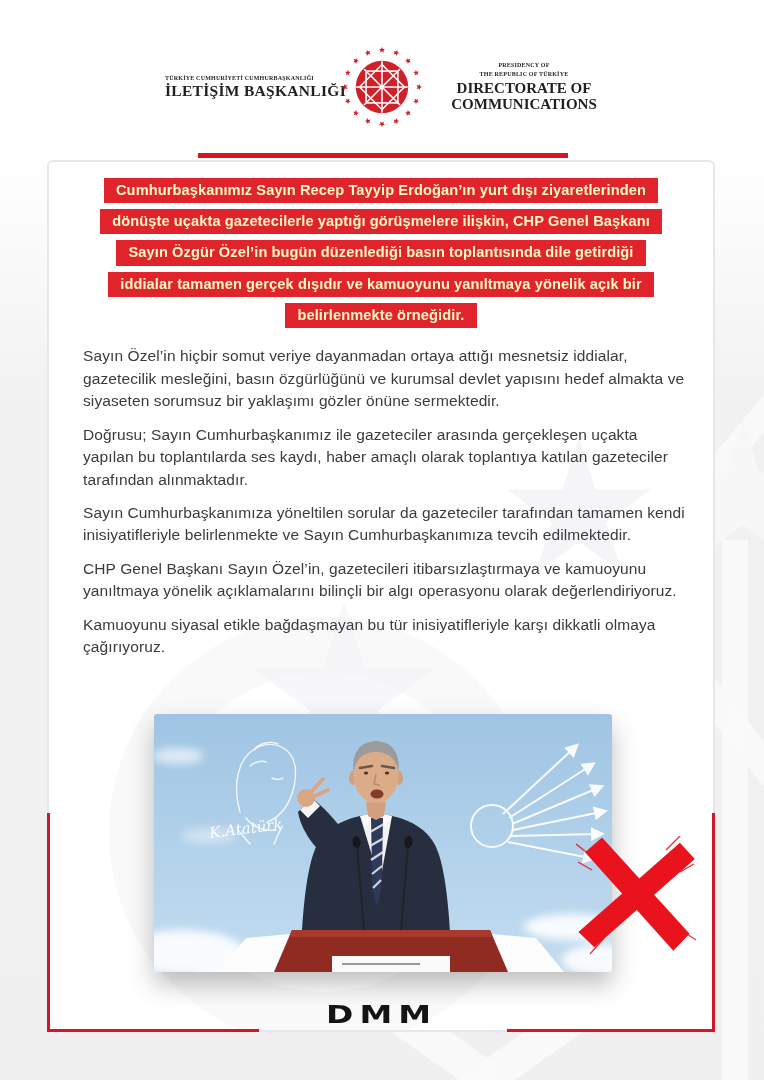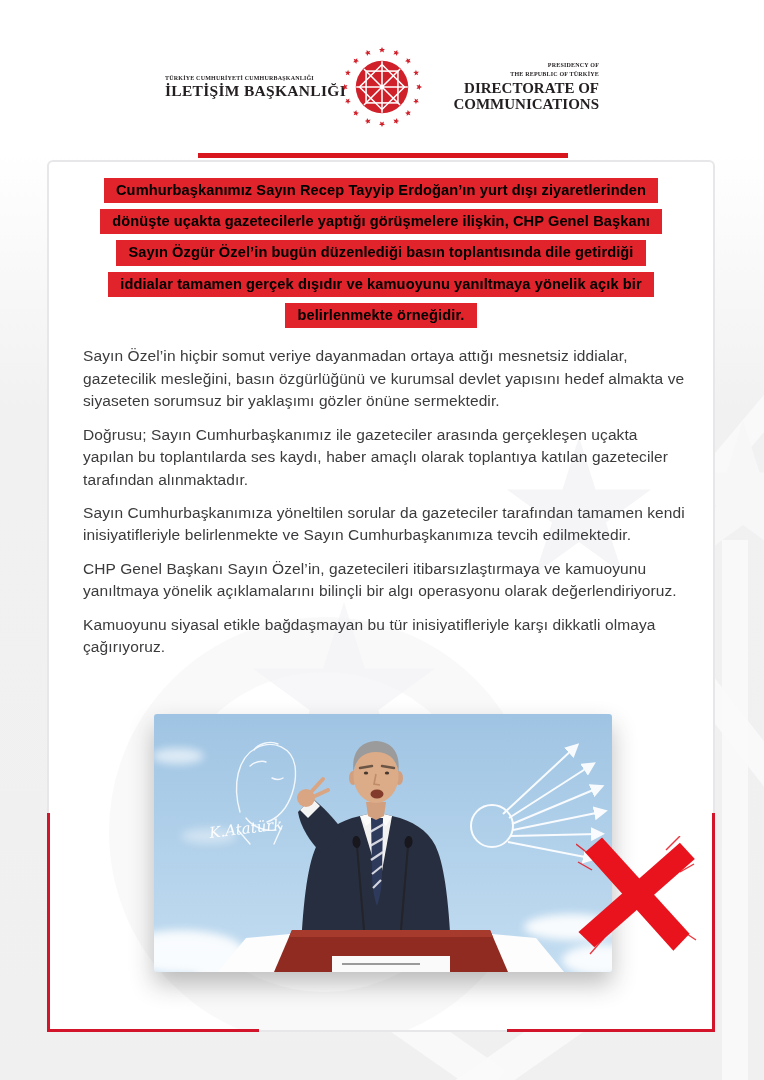--- a/index.html
+++ b/index.html
@@ -13,35 +13,35 @@
   .deco.stripe-d2{left:590px;top:430px;width:300px;height:24px;transform:rotate(-50deg);}
   .deco.stripe-d3{left:250px;top:990px;width:270px;height:34px;transform:rotate(35deg);}
   .deco.stripe-d4{left:440px;top:1000px;width:270px;height:34px;transform:rotate(-35deg);}
   .star{position:absolute;clip-path:polygon(50% 0%,61% 35%,98% 35%,68% 57%,79% 91%,50% 70%,21% 91%,32% 57%,2% 35%,39% 35%);}
   .star.bg1{left:668px;top:420px;width:150px;height:150px;background:#f7f7f8;z-index:0;}
   
   .header{position:absolute;top:44px;left:0;right:0;display:flex;justify-content:center;align-items:center;gap:24px;z-index:3;}
   .logo-left{width:150px;text-align:left;color:#231f20;}
   .logo-left .small{font-family:"Liberation Serif",serif;font-weight:bold;font-size:6px;letter-spacing:.2px;white-space:nowrap;}
   .logo-left .big{font-family:"Liberation Serif",serif;font-weight:bold;font-size:15.5px;letter-spacing:.3px;white-space:nowrap;margin-top:1px;}
-  .logo-right{width:150px;text-align:right;color:#231f20;}
+  .logo-right{width:150px;text-align:center;color:#231f20;}
   .logo-right .small{font-family:"Liberation Serif",serif;font-weight:bold;font-size:6px;letter-spacing:.2px;line-height:1.35;}
   .logo-right .big{font-family:"Liberation Serif",serif;font-weight:bold;font-size:15px;line-height:1.1;margin-top:2px;}
   
   .divider{position:absolute;left:198px;top:153px;width:370px;height:5px;background:#d8161e;z-index:3;}
   
   .card{position:absolute;left:47px;top:160px;width:668px;height:872px;background:#ffffff;
         border:2px solid #e7e7e9;border-radius:6px;box-sizing:border-box;z-index:2;}
   .card-inner{position:relative;width:100%;height:100%;overflow:hidden;border-radius:4px;}
   .star.wm1{left:455px;top:275px;width:150px;height:150px;background:#f5f5f7;}
   .star.wm2{left:200px;top:440px;width:190px;height:190px;background:#f7f7f9;}
   .ring-wm{position:absolute;left:60px;top:455px;width:430px;height:430px;border-radius:50%;
            border:55px solid #f4f4f6;opacity:.55;box-sizing:border-box;}
   .banner{position:relative;margin-top:16px;display:flex;flex-direction:column;align-items:center;gap:6px;z-index:2;}
-  .banner-line{background:#e1232b;color:#000000;font-weight:bold;font-size:14.6px;line-height:1.25;
+  .banner-line{background:#e1232b;color:#fef9c3;font-weight:bold;font-size:14.6px;line-height:1.25;
                padding:3px 12px 4px;white-space:nowrap;letter-spacing:.1px;}
   .paragraphs{position:relative;margin:17px 32px 0 34px;width:602px;color:#3b3b3d;font-size:15.5px;
               line-height:1.45;letter-spacing:.1px;z-index:2;}
   .paragraphs p{margin:0 0 11px 0;}
   .photo{position:absolute;left:105px;top:552px;width:458px;height:258px;border-radius:3px;overflow:hidden;
          box-shadow:0 12px 24px rgba(40,40,40,.30);z-index:3;}
   
   .frame{position:absolute;background:#d2152b;z-index:6;}
   .frame.fl{left:47px;top:813px;width:3px;height:219px;}
   .frame.fr{left:712px;top:813px;width:3px;height:219px;}
@@ -247,15 +247,16 @@
           <path d="M104,0 L90,14"></path>
           <path d="M120,104 L102,92"></path>
         <path d="M14,118 L28,102"></path>
           <path d="M2,26 L16,34"></path>
           <path d="M118,28 L104,36"></path>
       </g>
     </svg>
   </div>
 
   <div class="footer">
+    <div><span class="dmm">DMM</span></div>
   </div>
 
 </div>
 
 </body></html>

